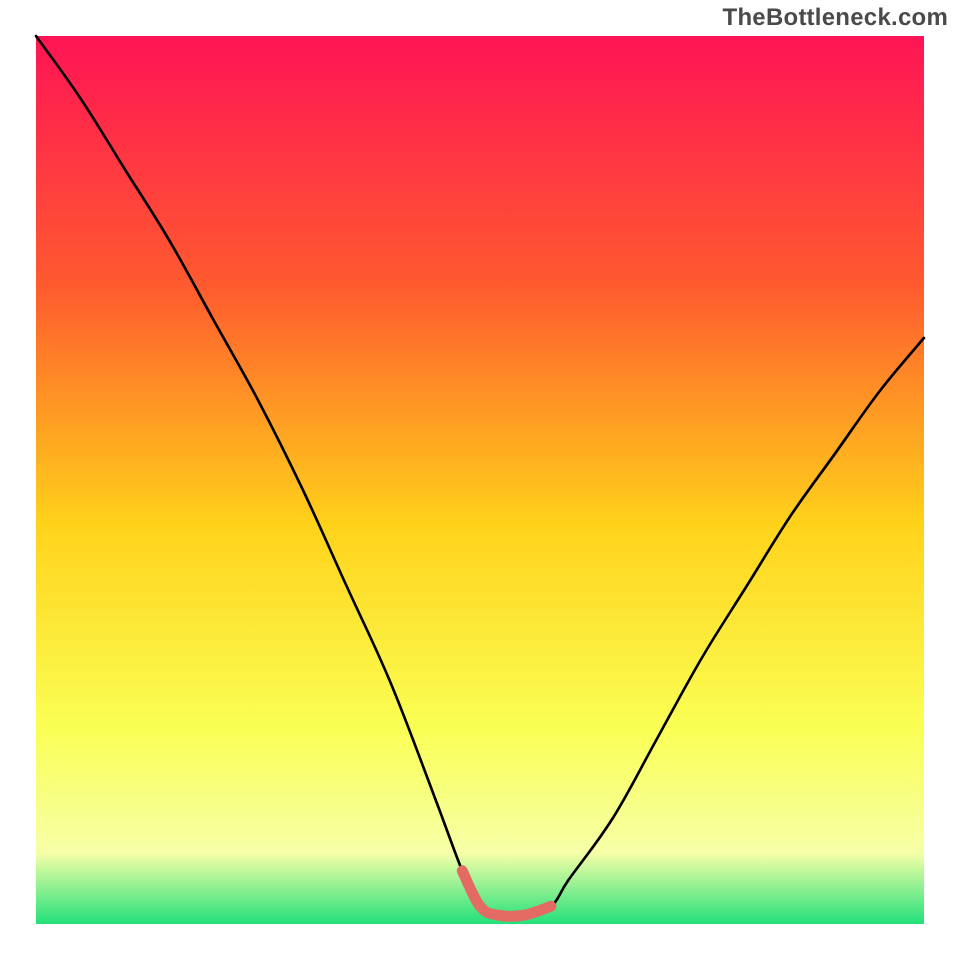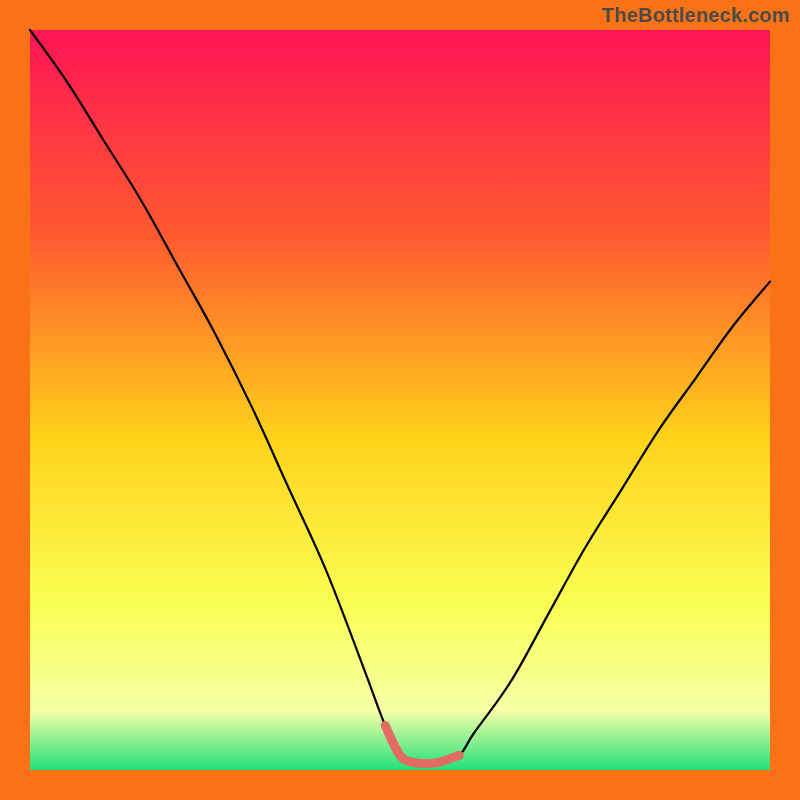--- a/index.html
+++ b/index.html
@@ -7,21 +7,21 @@
     padding: 0;
     width: 800px;
     height: 800px;
     background: #000;
     font-family: Arial, Helvetica, sans-serif;
   }
   .frame {
     position: relative;
     width: 800px;
     height: 800px;
-    background: #f97316;
+    background: #ffffff;
   }
   .watermark {
     position: absolute;
     top: 4px;
     right: 10px;
     color: #4a4a4a;
     font-size: 20px;
     font-weight: 600;
     letter-spacing: 0.2px;
     z-index: 20;

